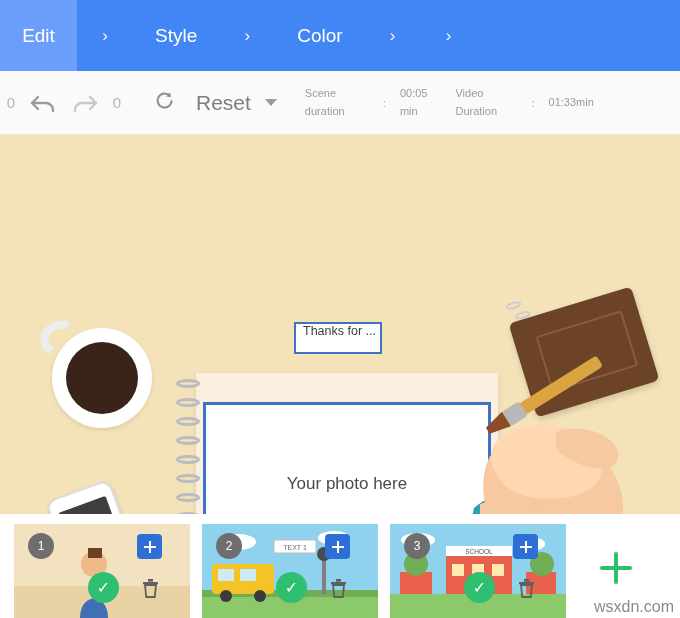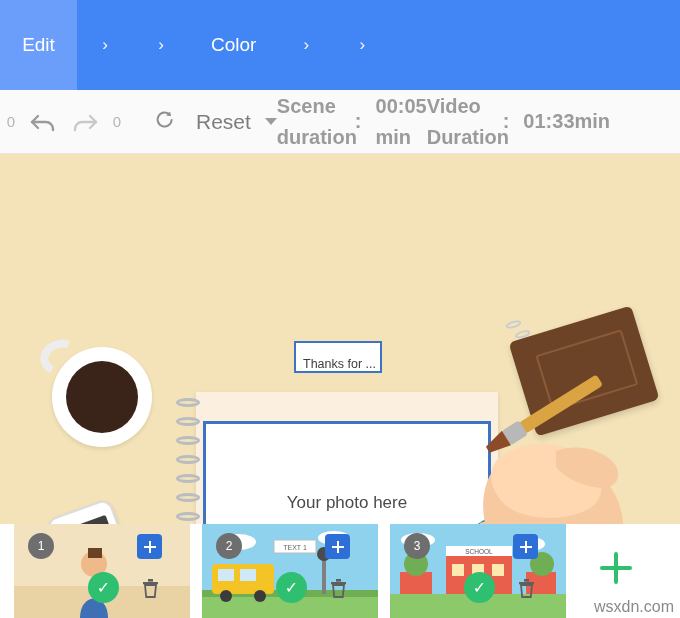--- a/index.html
+++ b/index.html
@@ -8,21 +8,21 @@
     width: 680px;
     height: 618px;
     font-family: "Liberation Sans", sans-serif;
     background: #ffffff;
     overflow: hidden;
     position: relative;
   }
 
   
   .topnav {
-    height: 90px;
+    height: 71px;
     background: #4285f4;
     display: flex;
     align-items: stretch;
     color: #ffffff;
   }
   .nav-step {
     display: flex;
     align-items: center;
     justify-content: center;
     font-size: 19px;
@@ -77,23 +77,23 @@
   .caret {
     width: 0; height: 0;
     border-left: 6px solid transparent;
     border-right: 6px solid transparent;
     border-top: 7px solid #9b9b9b;
     margin-left: 14px;
   }
   .tb-field {
     display: flex;
     align-items: center;
-    font-size: 20px;
+    margin-left: 28px;
+    font-size: 11px;
     color: #9b9b9b;
-    font-weight: bold;
   }
   .tb-field .lbl {
     width: 74px;
     line-height: 1.55;
   }
   .tb-field .val {
     margin-left: 10px;
     line-height: 1.55;
     color: #9b9b9b;
   }
@@ -231,21 +231,21 @@
   }
 
   
   .textbox {
     position: absolute;
     left: 294px; top: 187px;
     width: 88px; height: 32px;
     background: #ffffff;
     border: 2px solid #3d73c4;
     display: flex;
-    align-items: flex-end;
+    align-items: flex-start;
     padding-left: 7px;
     font-size: 12.5px;
     color: #3d3d3d;
   }
 
   
   .hand-wrap { position: absolute; right: 0; top: 145px; width: 220px; height: 380px; }
 
   
   .filmstrip {
@@ -331,20 +331,23 @@
 </style>
 </head>
 <body>
 
 <div class="topnav">
   <div class="nav-step active">
       <span>Edit</span>
     </div>
   <div class="nav-sep">
       <span>›</span>
+    </div>
+  <div class="nav-step">
+      <span>Style</span>
     </div>
   <div class="nav-sep">
       <span>›</span>
     </div>
   <div class="nav-step">
       <span>Color</span>
     </div>
   <div class="nav-sep">
       <span>›</span>
     </div>

